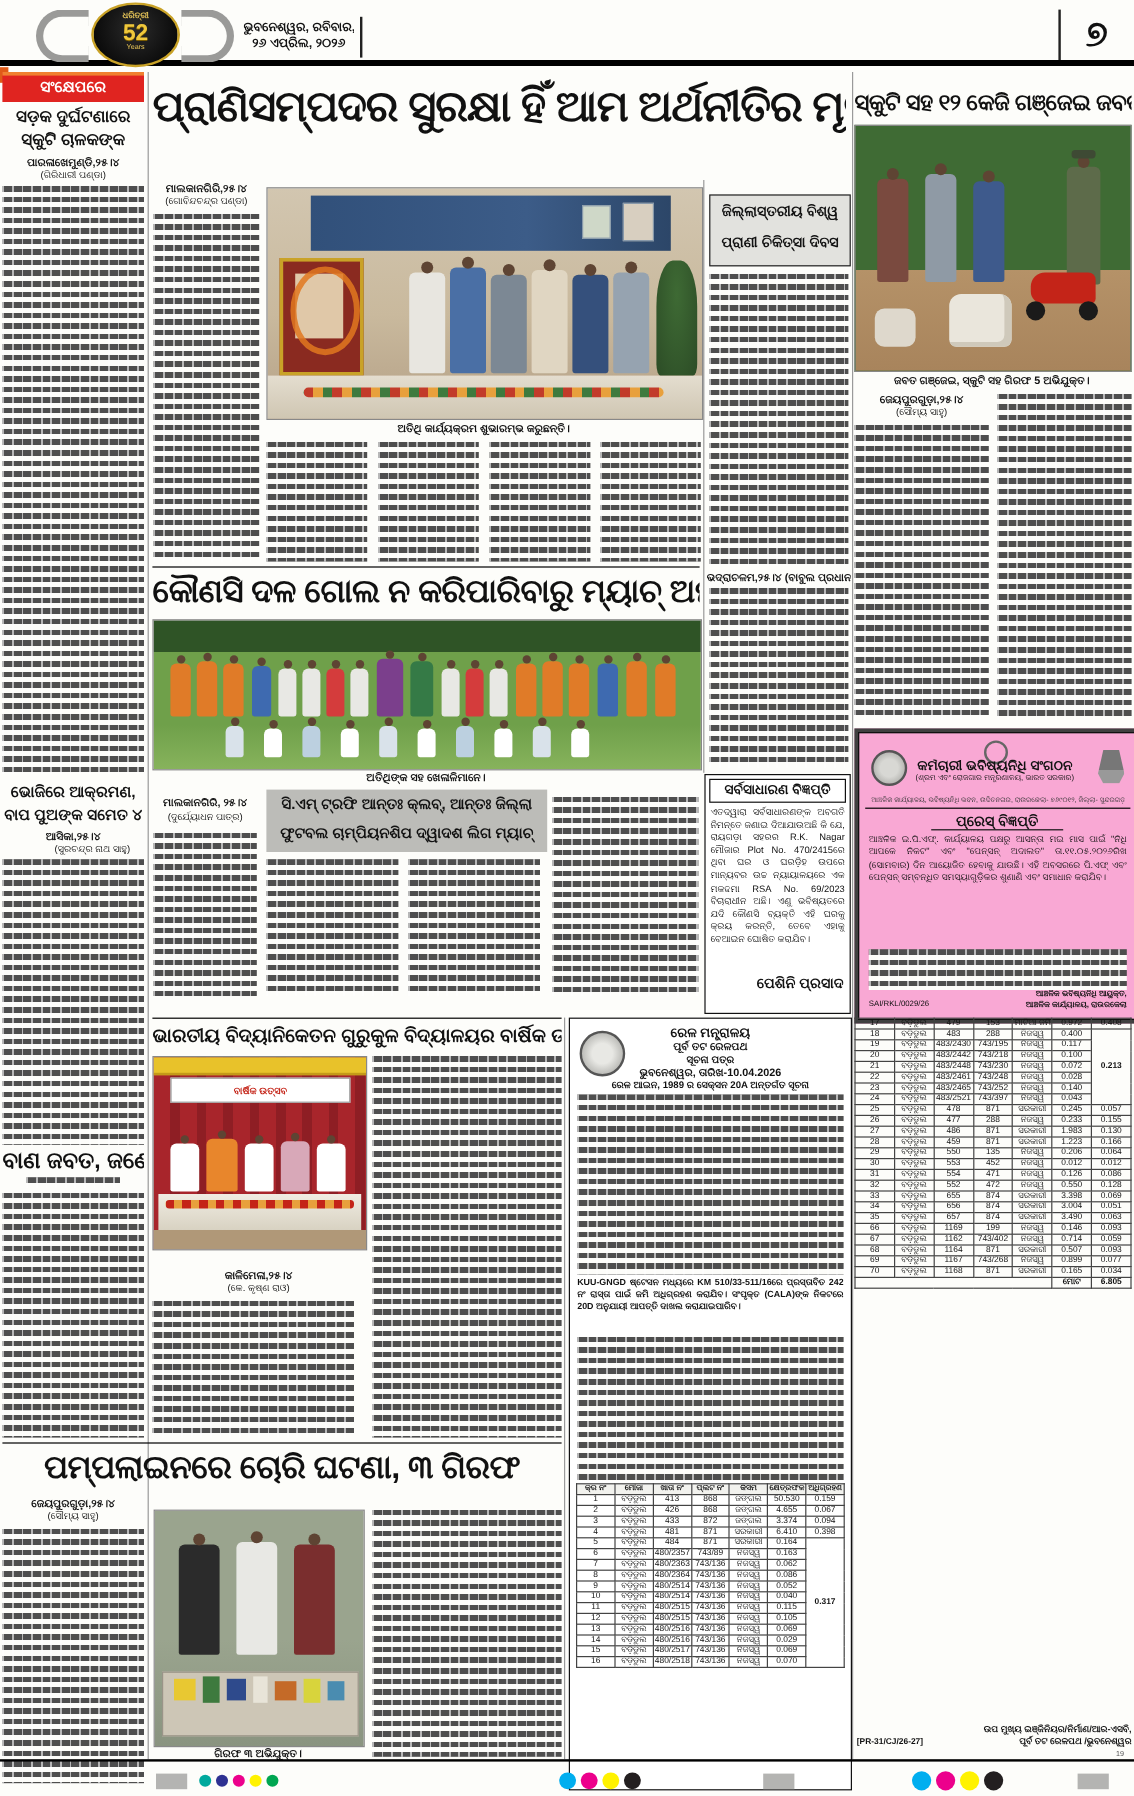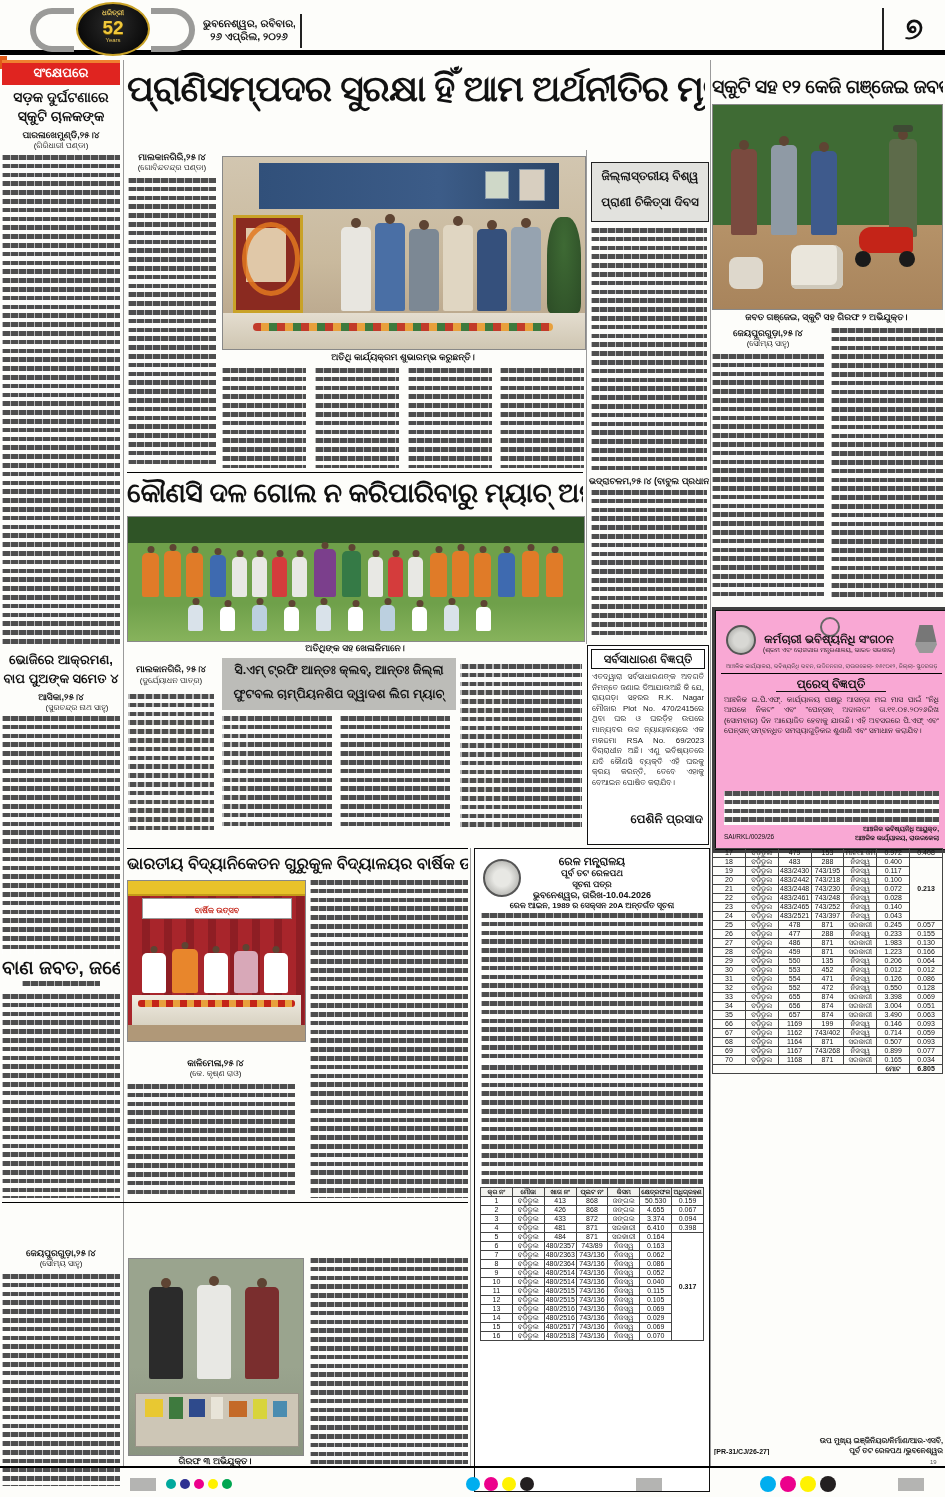--- a/index.html
+++ b/index.html
@@ -138,21 +138,21 @@
     <span class="pp" style="--c:#5d6b4a;left:176px;top:34px;width:28px;height:98px;"></span>
     <div class="abs" style="left:180px;top:20px;width:20px;height:7px;background:#3e4a34;border-radius:3px;"></div>
     <div class="abs" style="left:140px;top:120px;width:66px;height:46px;">
       <div class="abs" style="left:6px;top:2px;width:54px;height:26px;background:#c42418;border-radius:12px 6px 4px 10px;"></div>
       <div class="abs" style="left:2px;top:26px;width:16px;height:16px;background:#1a1a1a;border-radius:50%;"></div>
       <div class="abs" style="left:46px;top:26px;width:16px;height:16px;background:#1a1a1a;border-radius:50%;"></div>
     </div>
     <div class="abs" style="left:78px;top:140px;width:52px;height:44px;background:#eae6dc;border-radius:10px 10px 6px 6px;box-shadow:inset -6px -4px 0 #cfc9bb;"></div>
     <div class="abs" style="left:16px;top:152px;width:34px;height:32px;background:#ded8cc;border-radius:8px;"></div>
   </div>
-  <div class="abs caption" style="left:712px;top:312px;width:229px;">ଜବତ ଗଞ୍ଜେଇ, ସ୍କୁଟି ସହ ଗିରଫ ୨ ଅଭିଯୁକ୍ତ।</div>
+  <div class="abs caption" style="left:712px;top:312px;width:229px;">ଜବତ ଗଞ୍ଜେଇ, ସ୍କୁଟି ସହ ଗିରଫ 5 ଅଭିଯୁକ୍ତ।</div>
   <div class="abs dateline" style="left:712px;top:328px;width:112px;">ଜେୟପୁରଗୁଡ଼ା,୨୫।୪</div>
   <div class="abs byline" style="left:712px;top:339px;width:112px;">(ସୌମ୍ୟ ସାହୁ)</div>
   <div class="abs tx" style="left:712px;top:354px;width:112px;height:246px;"></div>
   <div class="abs tx" style="left:831px;top:328px;width:112px;height:272px;"></div>
 
   <div class="abs rule-h" style="left:127px;top:472px;width:456px;height:1px;"></div>
   <div class="abs b ctr nowrap" style="left:127px;top:476px;width:456px;height:36px;font-size:27px;line-height:35px;letter-spacing:-.5px;">କୌଣସି ଦଳ ଗୋଲ ନ କରିପାରିବାରୁ ମ୍ୟାଚ୍ ଅମୀମାଂସିତ</div>
   <div class="photo" style="left:127px;top:516px;width:456px;height:124px;background:linear-gradient(180deg,#2f5426 0 26px,#6fa04a 26px 70%,#87b35c 100%);">
     <span class="pp sm" style="--c:#e07b28;left:14px;top:36px;width:17px;height:44px;"></span>
     <span class="pp sm" style="--c:#e07b28;left:36px;top:34px;width:17px;height:46px;"></span>
@@ -248,20 +248,21 @@
   <div class="abs boxed" style="left:474px;top:848px;width:234px;height:642px;background:#fff;">
     <div class="abs" style="left:8px;top:10px;width:34px;height:34px;border:2px solid #555;border-radius:50%;background:radial-gradient(circle at 50% 50%,#e8e8e4 35%,#9a9a96);"></div>
     <div class="ctr" style="margin-top:6px;">
       <div class="b nowrap" style="font-size:11px;">ରେଳ ମନ୍ତ୍ରାଳୟ</div>
       <div class="b nowrap" style="font-size:9px;">ପୂର୍ବ ତଟ ରେଳପଥ</div>
       <div class="b nowrap" style="font-size:8.5px;">ସୂଚନା ପତ୍ର</div>
       <div class="b nowrap" style="font-size:9px;">ଭୁବନେଶ୍ୱର, ତାରିଖ-10.04.2026</div>
       <div class="b nowrap" style="font-size:8px;">ରେଳ ଆଇନ, 1989 ର ସେକ୍ସନ 20A ଅନ୍ତର୍ଗତ ସୂଚନା</div>
     </div>
     <div class="tx" style="margin:2px 6px;height:150px;"></div>
+    <div style="margin:0 6px;font-size:7.4px;line-height:9.8px;text-align:justify;height:48px;overflow:hidden;font-weight:bold;">KUU-GNGD ଷ୍ଟେସନ ମଧ୍ୟରେ KM 510/33-511/16ରେ ପ୍ରସ୍ତାବିତ 242 ନଂ ରାସ୍ତା ପାଇଁ ଜମି ଅଧିଗ୍ରହଣ କରାଯିବ। ସଂପୃକ୍ତ (CALA)ଙ୍କ ନିକଟରେ 20D ଅନୁଯାୟୀ ଆପତ୍ତି ଦାଖଲ କରାଯାଇପାରିବ।</div>
     <div class="tx" style="margin:2px 6px;height:120px;"></div>
     <table class="notice" style="width:224px;margin:2px auto 0;">
       <thead>
           <tr>
             <th>କ୍ର ନଂ</th>
             <th>ମୌଜା</th>
             <th>ଖାତା ନଂ</th>
             <th>ପ୍ଲଟ ନଂ</th>
             <th>କିସମ</th>
             <th>କ୍ଷେତ୍ରଫଳ</th>
@@ -627,20 +628,21 @@
       </tr>
     </tfoot>
   </table>
   <div class="abs nowrap" style="left:714px;top:1448px;width:100px;font-size:7px;font-weight:bold;">[PR-31/CJ/26-27]</div>
   <div class="abs" style="left:790px;top:1436px;width:153px;text-align:right;font-size:7.6px;font-weight:bold;line-height:10px;">
     <div class="nowrap">ଉପ ମୁଖ୍ୟ ଇଞ୍ଜିନିୟର/ନିର୍ମାଣ/ଆର-ଏସବି,</div>
     <div class="nowrap">ପୂର୍ବ ତଟ ରେଳପଥ /ଭୁବନେଶ୍ୱର</div>
   </div>
 
   <div class="abs rule-h" style="left:2px;top:1202px;width:466px;height:1px;"></div>
+  <div class="abs b ctr nowrap" style="left:2px;top:1206px;width:466px;height:36px;font-size:27px;line-height:35px;letter-spacing:-.5px;">ପମ୍ପଲାଇନରେ ଚୋରି ଘଟଣା, ୩ ଗିରଫ</div>
   <div class="abs dateline" style="left:2px;top:1248px;width:118px;">ଜେୟପୁରଗୁଡ଼ା,୨୫।୪</div>
   <div class="abs byline" style="left:2px;top:1259px;width:118px;">(ସୌମ୍ୟ ସାହୁ)</div>
   <div class="abs tx" style="left:2px;top:1274px;width:118px;height:212px;"></div>
   <div class="photo" style="left:128px;top:1258px;width:174px;height:196px;background:linear-gradient(180deg,#9aa48e 0 55%,#8a9480 100%);">
     <span class="pp" style="--c:#2b2b2b;left:20px;top:28px;width:34px;height:92px;"></span>
     <span class="pp" style="--c:#e8e8e4;left:68px;top:26px;width:34px;height:94px;"></span>
     <span class="pp" style="--c:#7a2e2e;left:116px;top:28px;width:34px;height:92px;"></span>
     <div class="abs" style="left:6px;bottom:8px;width:162px;height:52px;background:#cdc6b6;border:1px solid #9a9488;"></div>
     <span class="abs" style="left:16px;bottom:38px;width:18px;height:18px;background:#e8c832;"></span>
     <span class="abs" style="left:40px;bottom:36px;width:14px;height:22px;background:#3e7a3e;"></span>

